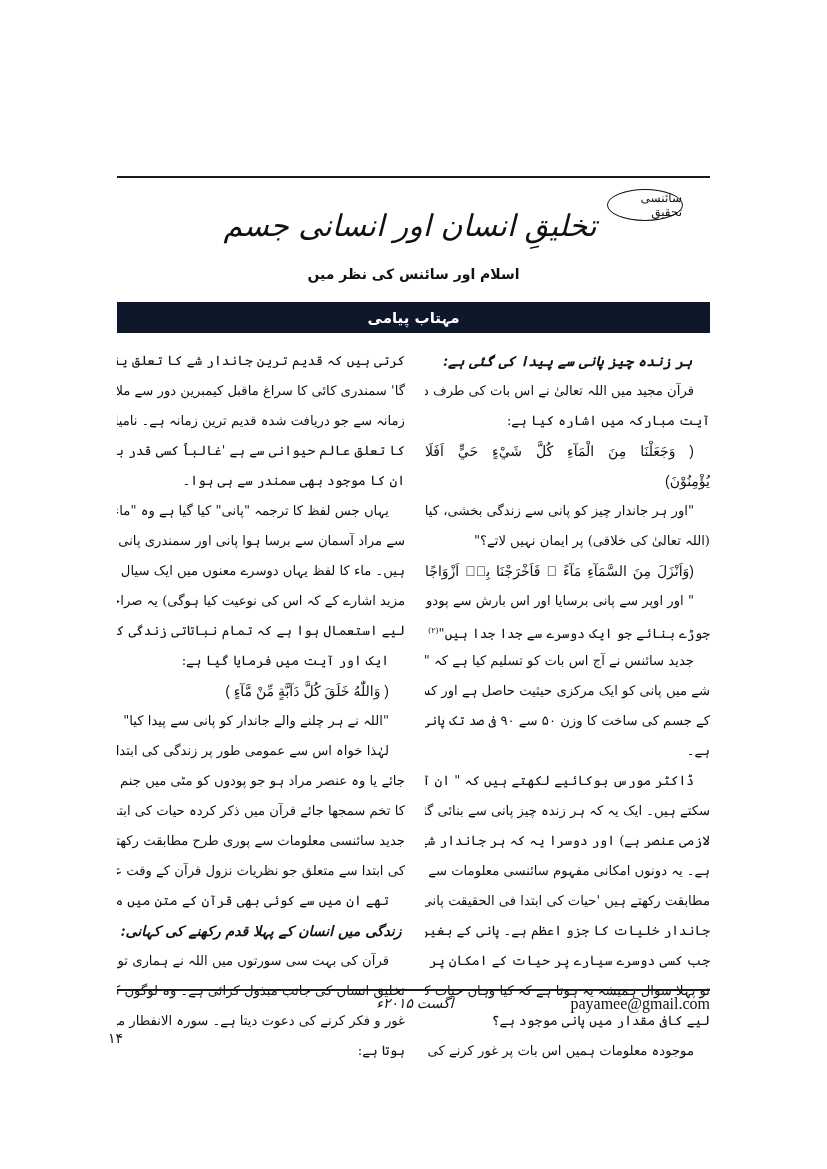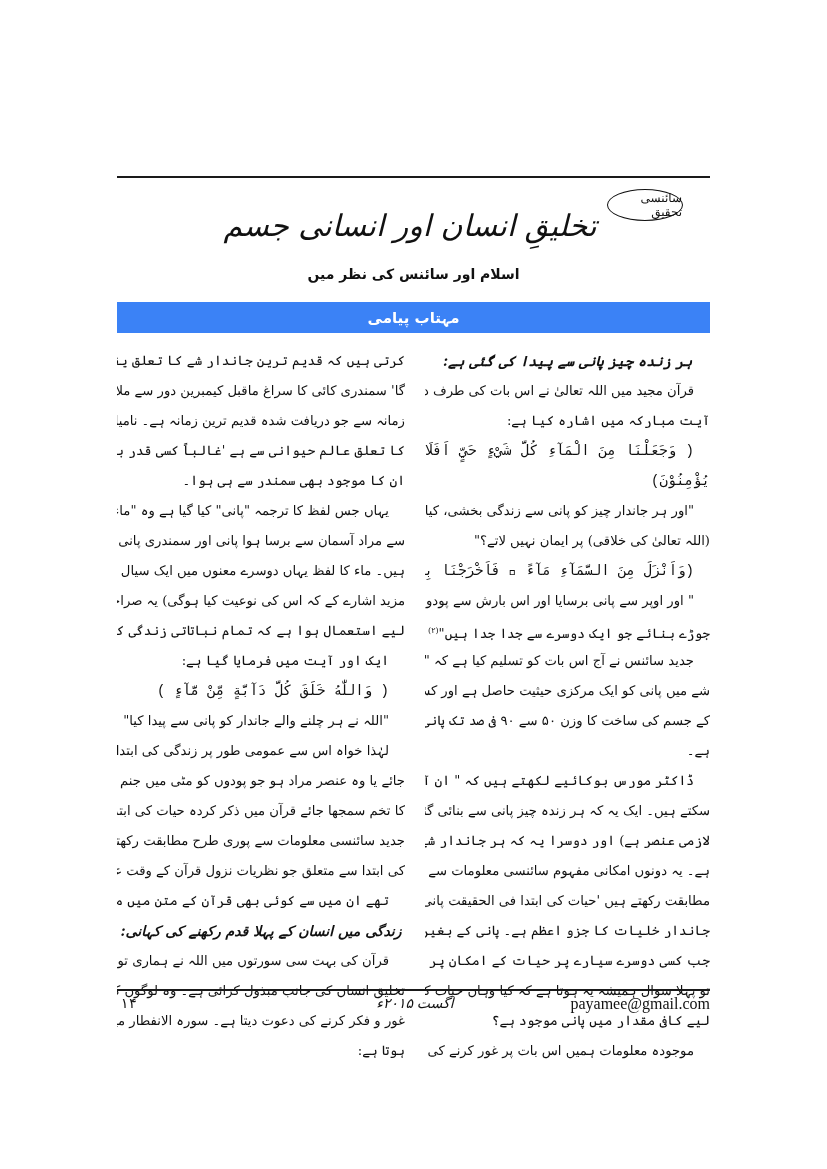--- a/index.html
+++ b/index.html
@@ -10,34 +10,34 @@
   #bottom-rule { top:989px; }
   .badge { position:absolute; left:607px; top:189px; width:74px; height:30px;
            border:1.5px solid #111; border-radius:50%; display:flex; align-items:center;
            justify-content:center; font-family:"DejaVu Serif", serif; 
            font-size:12px; direction:rtl; }
   .title { position:absolute; left:200px; width:420px; top:208px; text-align:center;
            font-family:"DejaVu Serif", serif; font-size:30px; font-style:italic; direction:rtl; }
   .subtitle { position:absolute; left:117px; width:593px; top:266px; text-align:center;
               font-family:"DejaVu Sans", sans-serif; font-weight:bold; font-size:14px; direction:rtl; }
   .author-bar { position:absolute; left:117px; width:593px; top:302px; height:31px;
-                background:#3b82f6; color:#fff; display:flex; align-items:center; justify-content:center;
+                background:#0f172a; color:#fff; display:flex; align-items:center; justify-content:center;
                 font-weight:bold; font-size:15px; direction:rtl; }
   .col { position:absolute; top:346px; direction:rtl;
          font-family:"DejaVu Serif", serif; font-size:13.2px; line-height:30px; }
   #col-right { left:425px; width:285px; }
   #col-left { left:117px; width:288px; }
   .line { white-space:nowrap; overflow:hidden; text-align:justify; text-align-last:justify; height:30px; }
   .line.short { text-align-last:right; }
   .line.indent { padding-right:16px; }
   .heading { text-align:right; text-align-last:center; font-style:italic; font-weight:bold; font-size:14px; }
-  .arabic { font-family:Liberation Mono, monospace; font-size:14px; }
+  .arabic { font-family:Liberation Sans, sans-serif; font-size:14px; }
   sup.ref { font-size:8px; }
   .footer { position:absolute; top:995px; font-size:14px; }
-  #footer-page { left:120px; font-family:Liberation Mono, monospace; }
+  #footer-page { left:108px; font-family:Liberation Serif, serif;margin-top:35px; }
   #footer-date { left:350px; width:130px; text-align:center; font-family:Liberation Sans, sans-serif; font-style:italic; direction:rtl; }
   #footer-email { right:117px; font-family:"Liberation Serif", serif; font-size:16px; }
 </style>
 </head>
 <body>
 
 <div id="top-rule" class="rule"></div>
 
 <div class="badge">
   <span>سائنسی تحقیق</span>

